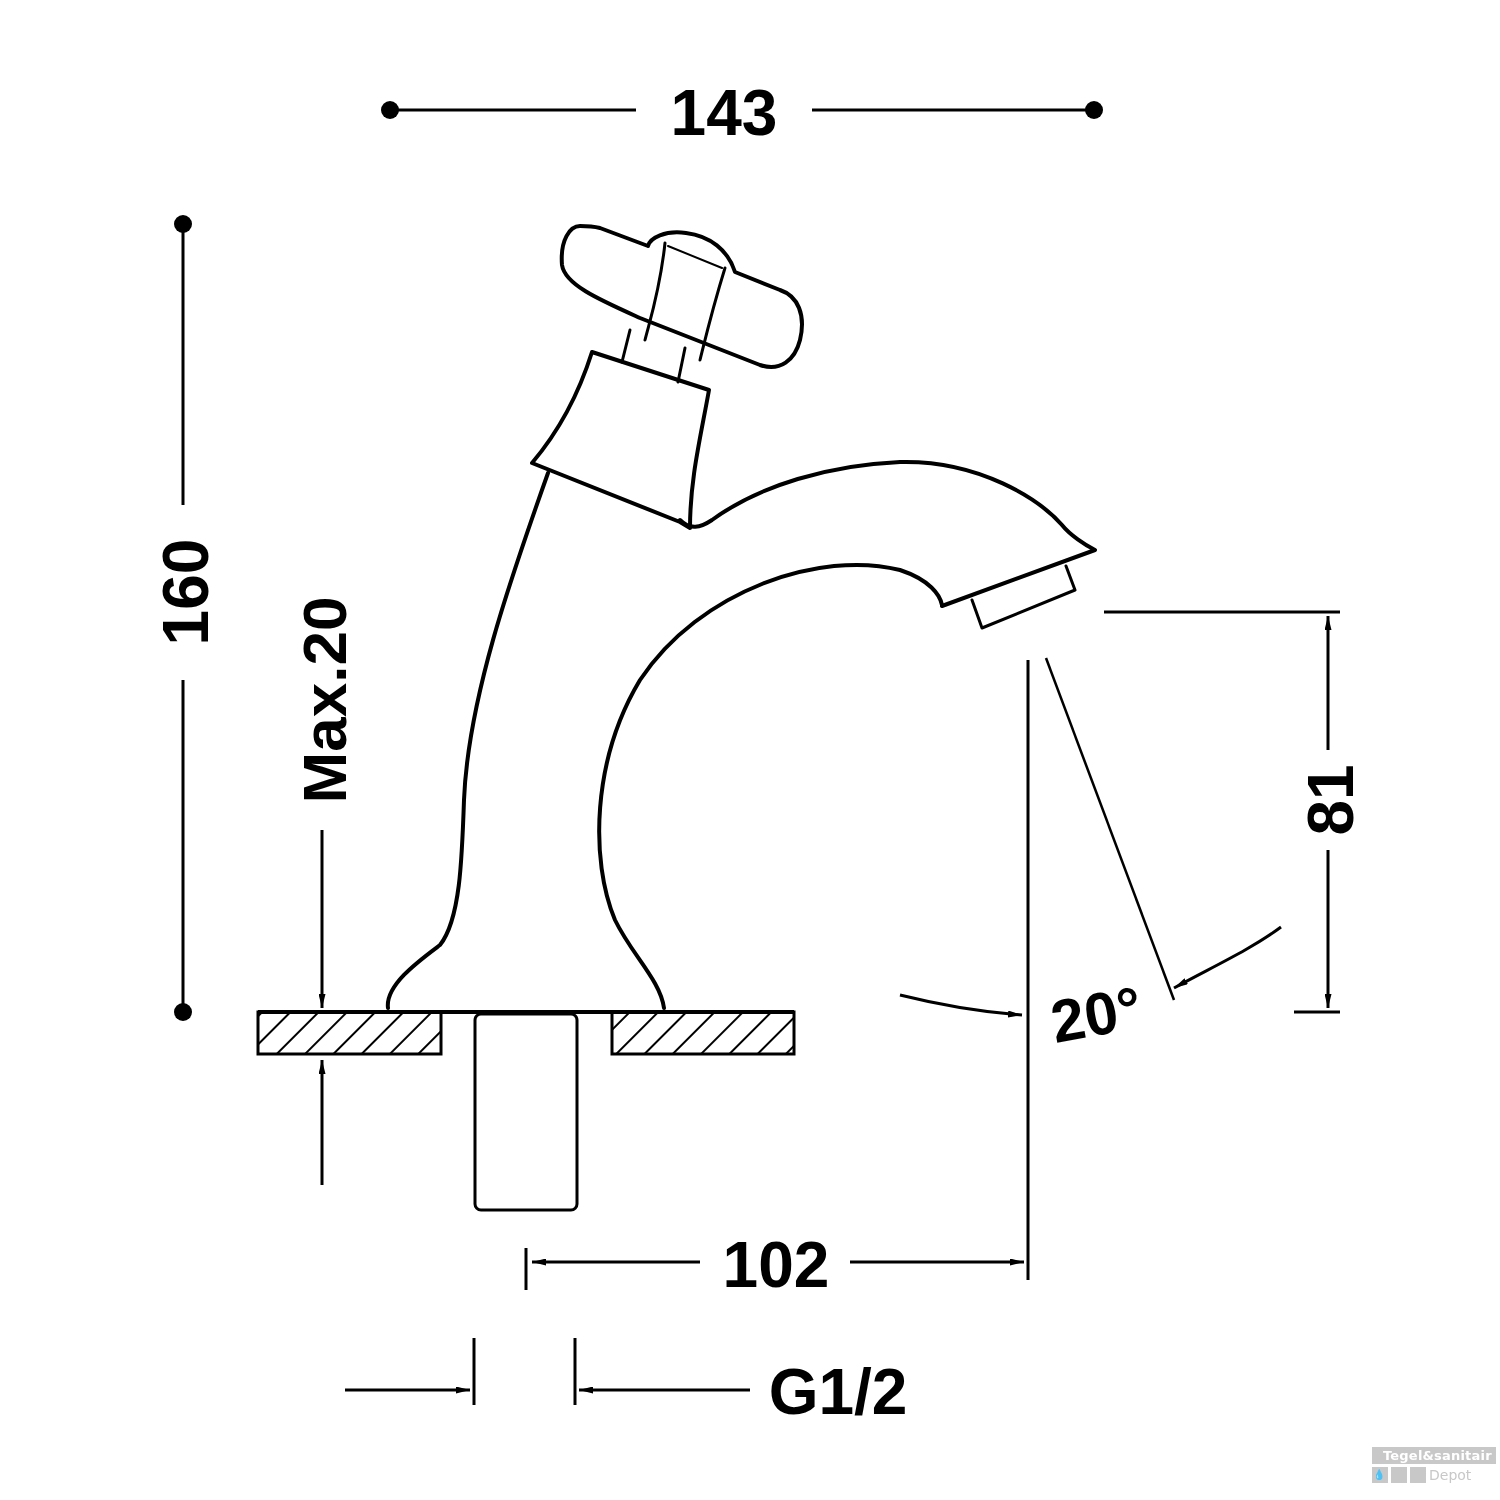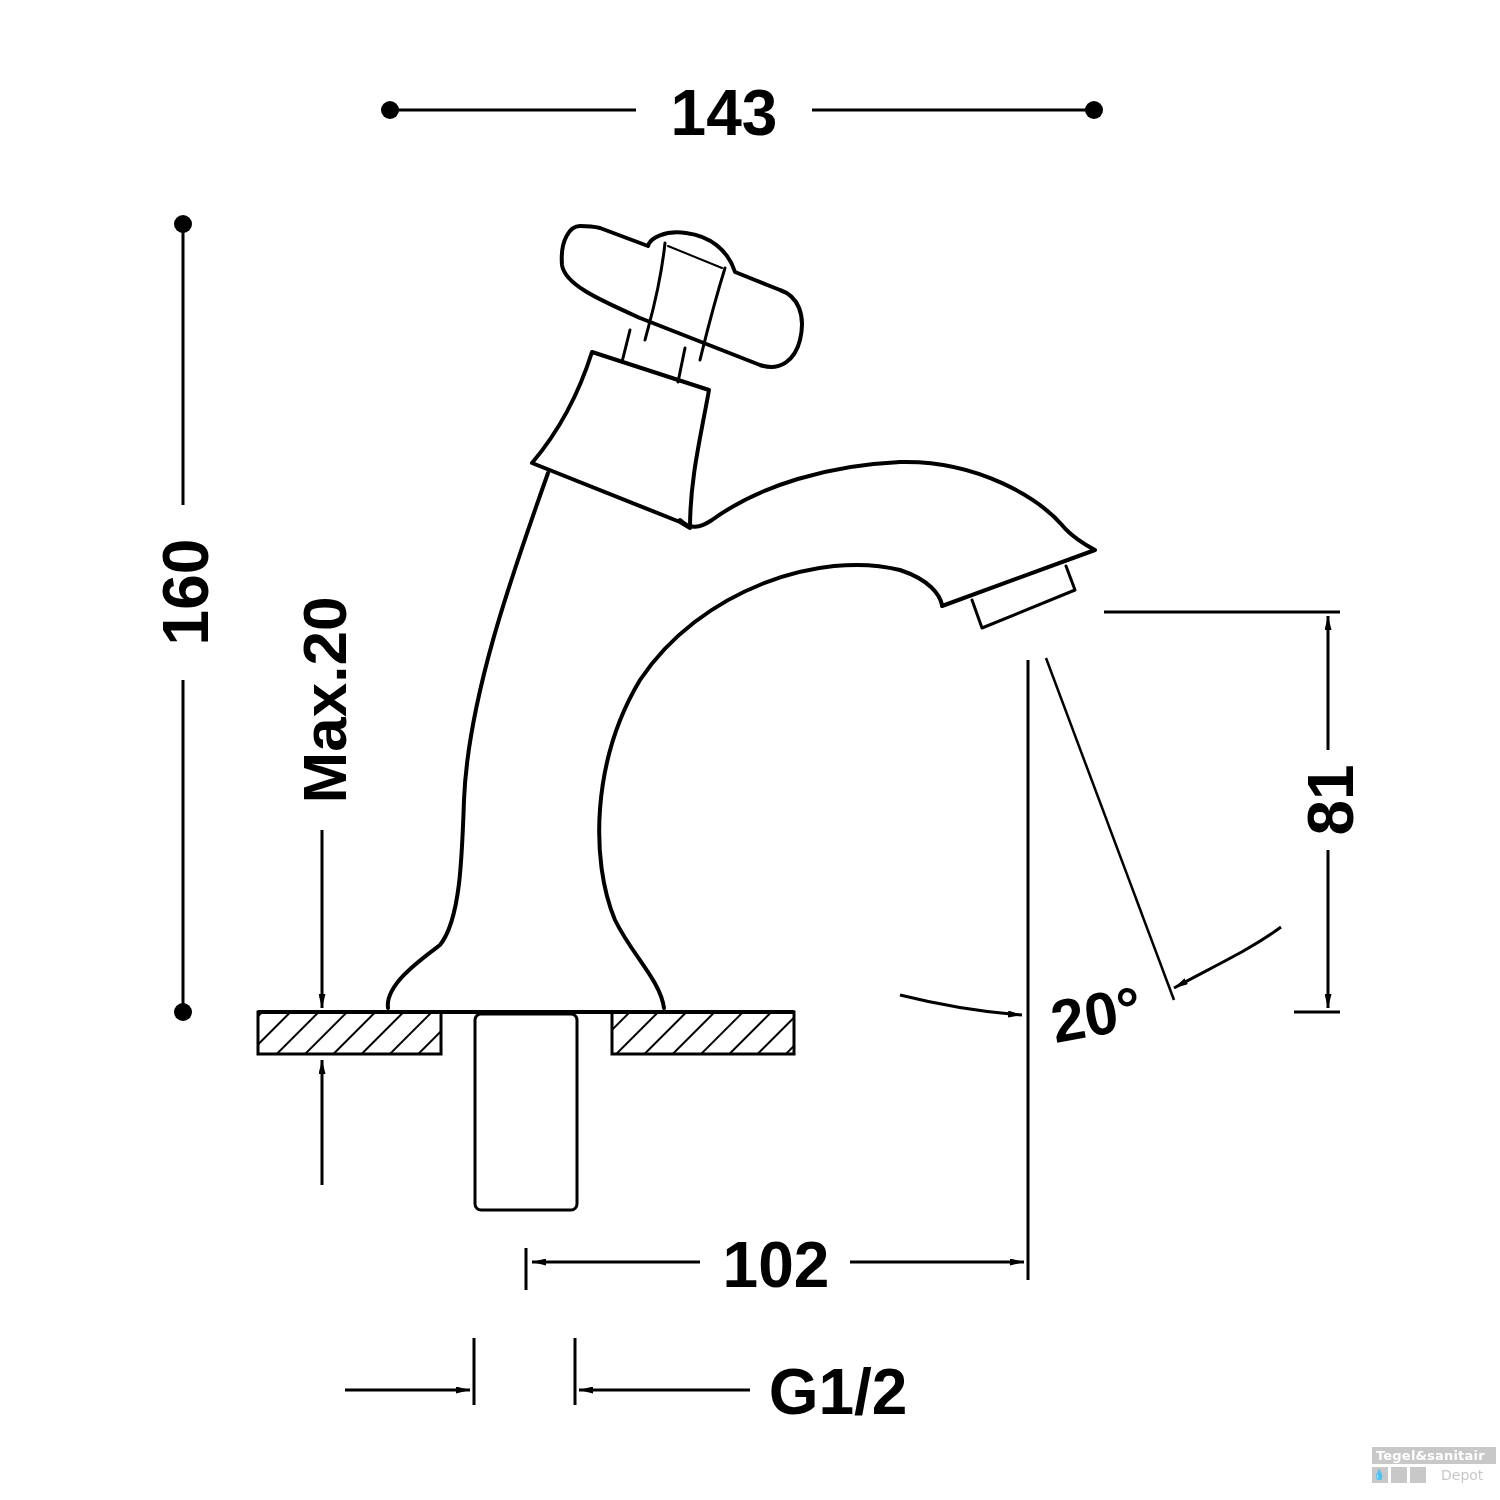--- a/index.html
+++ b/index.html
@@ -1,23 +1,23 @@
 <!DOCTYPE html>
 <html><head>
   <meta charset="utf-8">
   <style>
     html, body { margin: 0; padding: 0; background: #ffffff; }
     body { width: 1500px; height: 1500px; position: relative; overflow: hidden; font-family: "Liberation Sans", sans-serif; }
     svg { position: absolute; left: 0; top: 0; }
     .dim-text { font-family: "Liberation Sans", sans-serif; font-weight: bold; fill: #000; }
     .watermark { position: absolute; left: 1372px; top: 1447px; width: 124px; font-family: "DejaVu Sans", sans-serif; }
-    .wm-top { background: #c8c8c8; color: #fff; font-weight: bold; font-size: 13px; padding: 1px 4px; letter-spacing: 0.2px; }
+    .wm-top { background: #c8c8c8; color: #fff; font-weight: bold; font-size: 13px; padding: 1px 11px; letter-spacing: 0.2px; }
     .wm-bottom { display: flex; align-items: center; gap: 3px; margin-top: 3px; }
     .wm-sq { width: 16px; height: 16px; background: #c8c8c8; color: #fff; font-size: 10px; text-align: center; line-height: 16px; }
-    .wm-depot { color: #c8c8c8; font-size: 14px; margin-left: 12px; }
+    .wm-depot { color: #c8c8c8; font-size: 14px; margin-left: 0; }
   </style>
 </head>
 <body>
 
 <svg width="1500" height="1500" viewBox="0 0 1500 1500">
   <defs>
     <pattern id="hatch" patternUnits="userSpaceOnUse" width="20" height="20" patternTransform="rotate(45)">
       <line x1="0" y1="0" x2="0" y2="20" stroke="#000" stroke-width="4"></line>
     </pattern>
     <marker id="arrow" viewBox="0 0 20 10" refX="20" refY="5" markerWidth="14" markerHeight="7" orient="auto" markerUnits="userSpaceOnUse">

